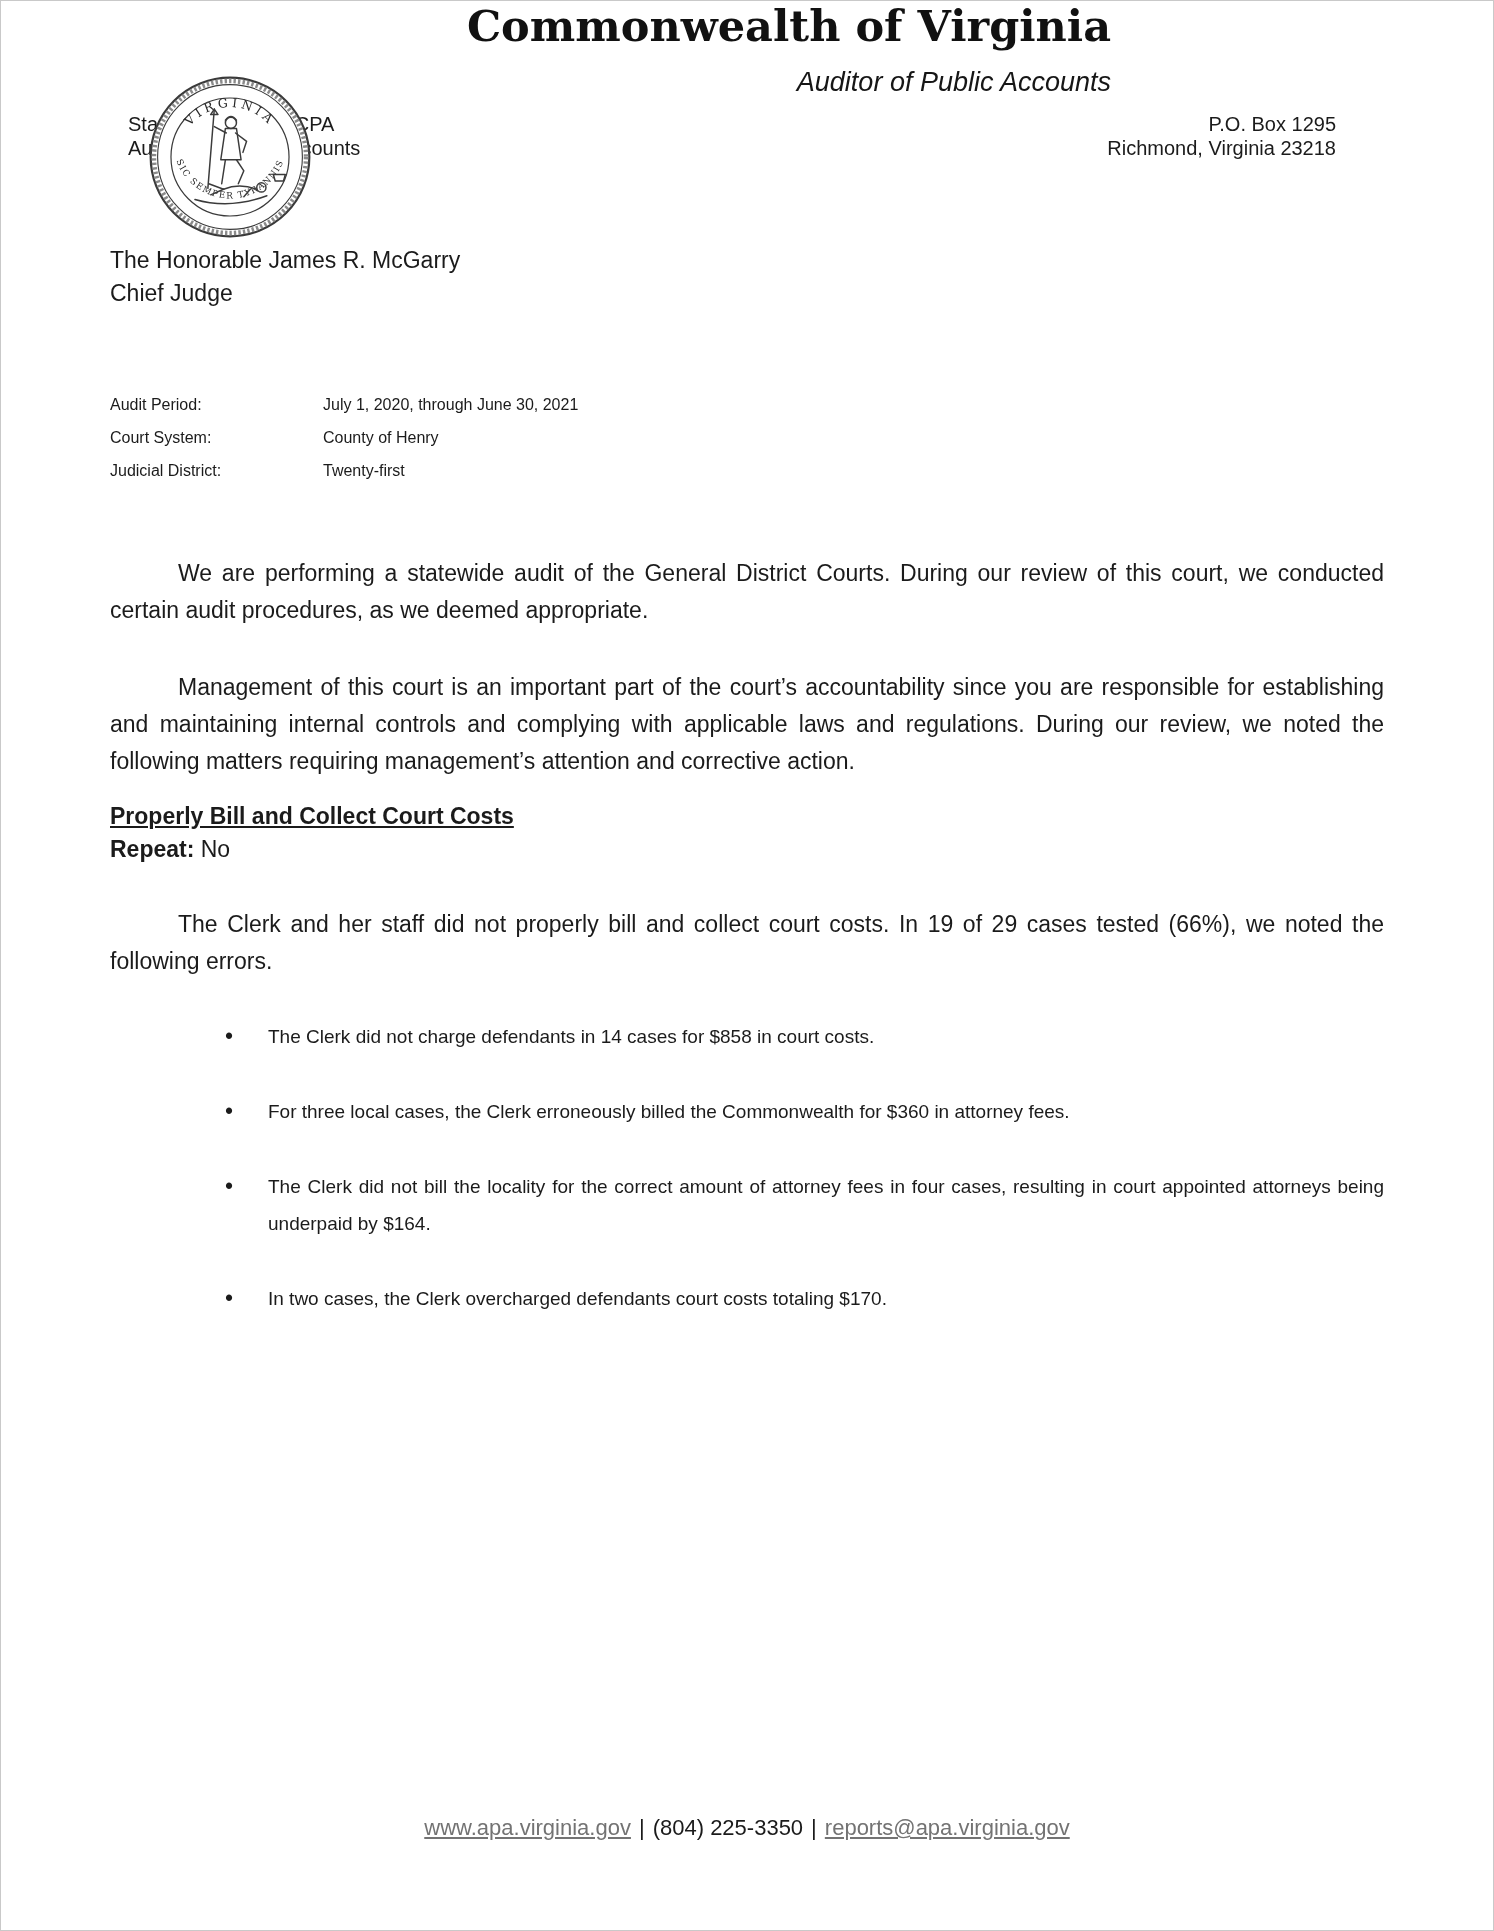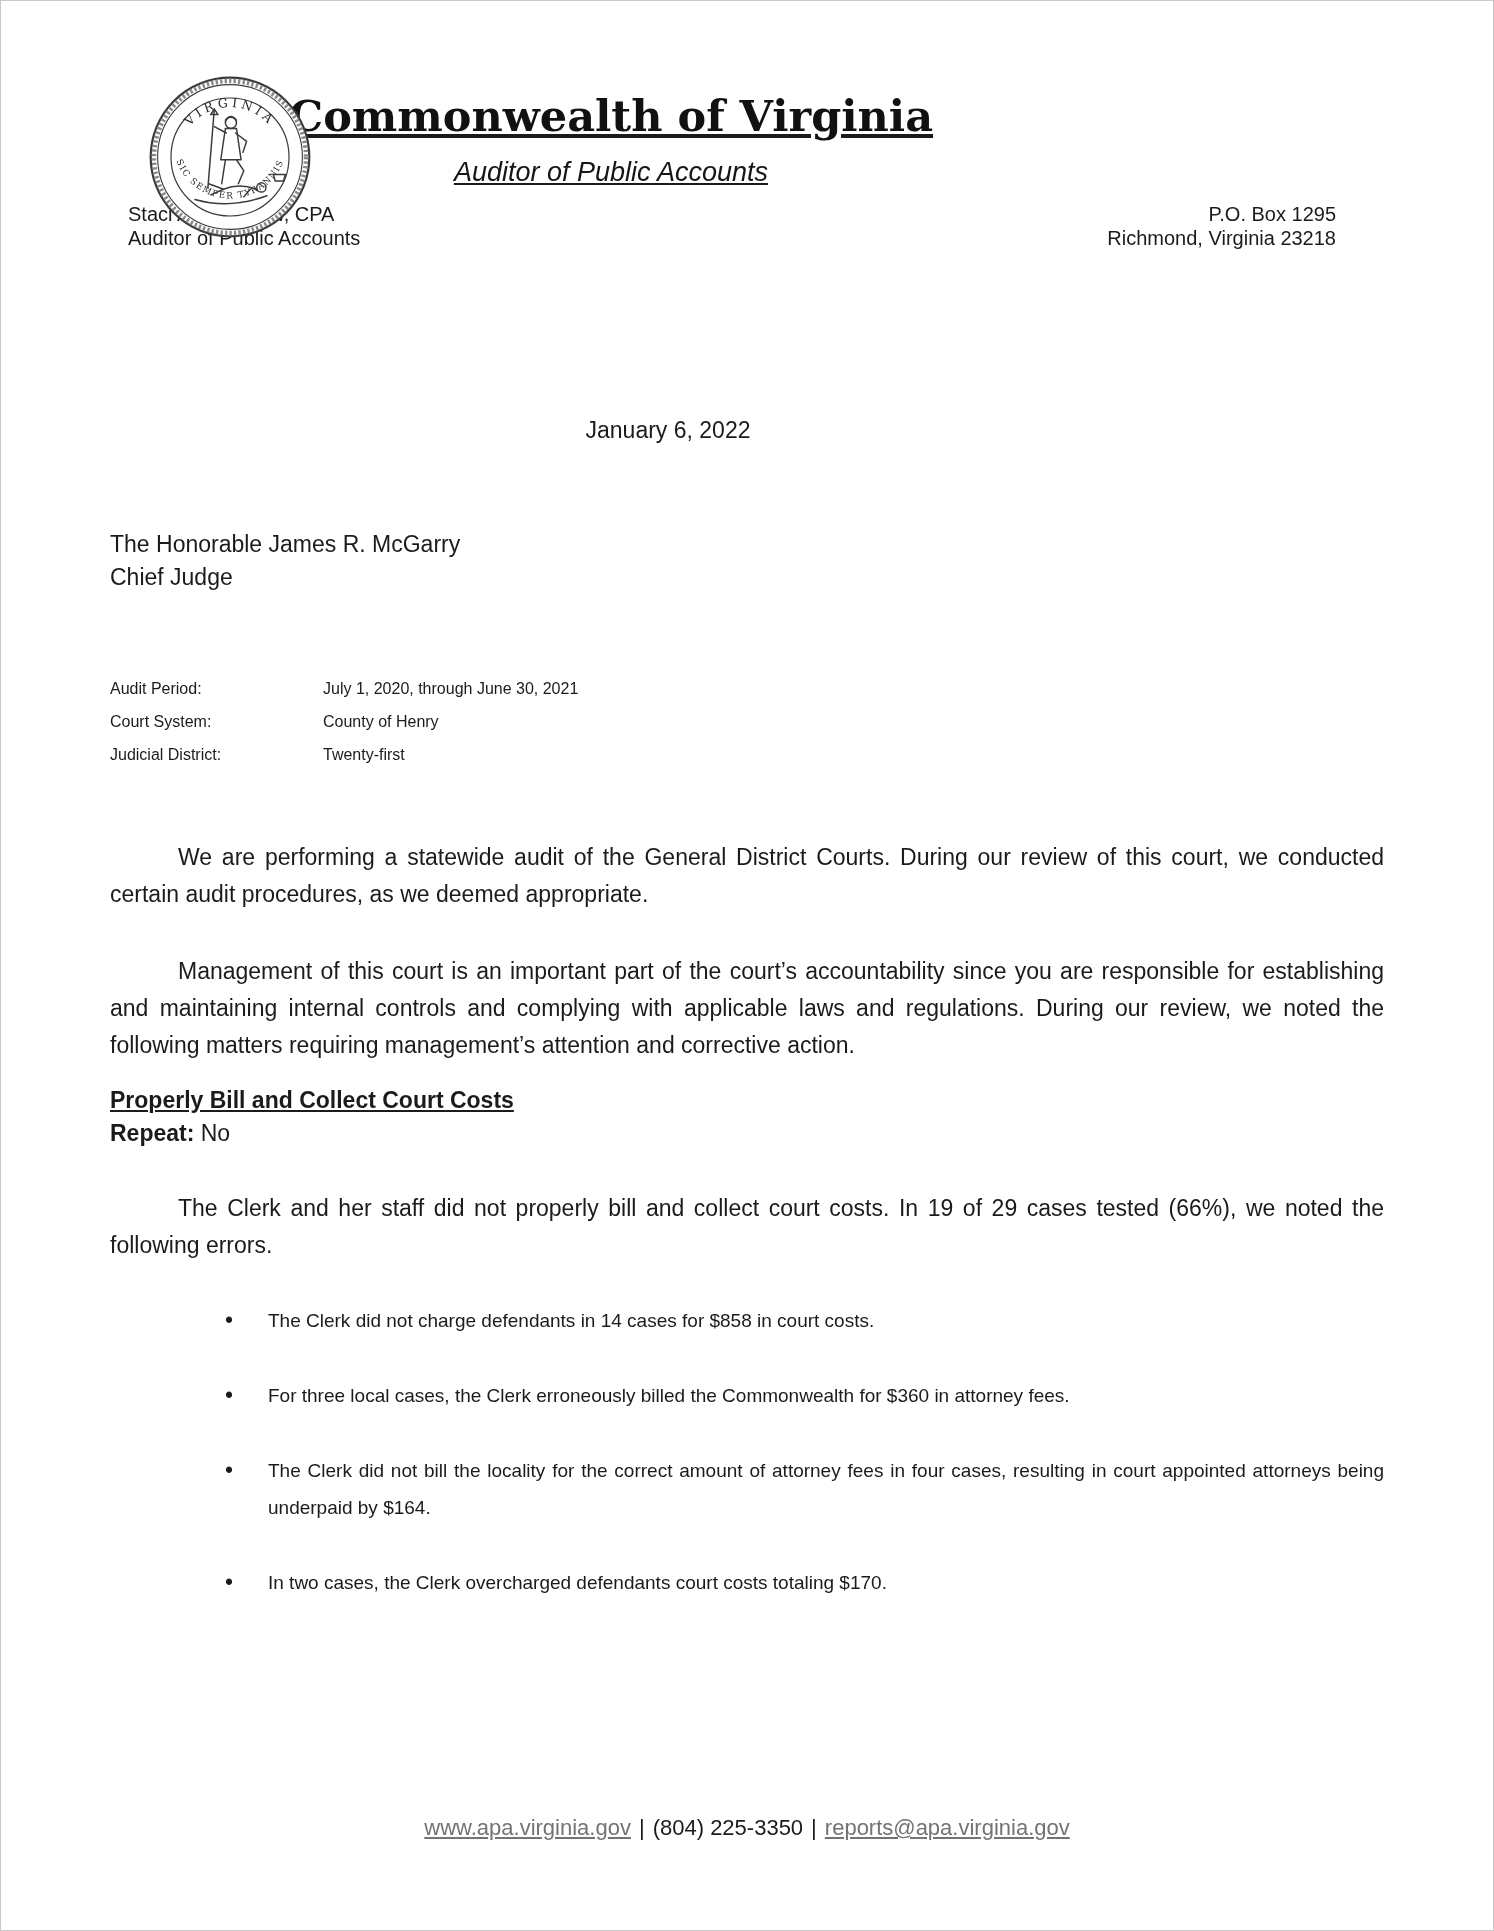--- a/index.html
+++ b/index.html
@@ -13,25 +13,23 @@
     font-family:"Liberation Sans", sans-serif;
     color:#1b1b1b;
     overflow:hidden;
   }
   
   .seal {
     position:absolute; left:146px; top:64px;
     width:166px; height:184px;
   }
   .header-text {
-    padding-top:90px;
     margin-left:110px;
     width:1000px;
-    text-align:center;
-    text-decoration:underline;
+    text-align:right;
   }
   .letterhead-title {
     font-family:"DejaVu Serif", serif;
     font-weight:bold;
     font-size:43px;
     line-height:50px;
     letter-spacing:0px;
     color:#111;
   }
   .letterhead-subtitle {
@@ -176,21 +174,20 @@
     <div class="contact-left">
       <div>Staci A. Henshaw, CPA</div>
       <div>Auditor of Public Accounts</div>
     </div>
     <div class="contact-right">
       <div>P.O. Box 1295</div>
       <div>Richmond, Virginia 23218</div>
     </div>
   </div>
 
-  <div class="date-line">January 6, 2022</div>
 
   <div class="content">
 
     <div class="recipient">
       <div>The Honorable James R. McGarry</div>
       <div>Chief Judge</div>
     </div>
 
     <div class="audit-info">
       <div class="audit-row">

